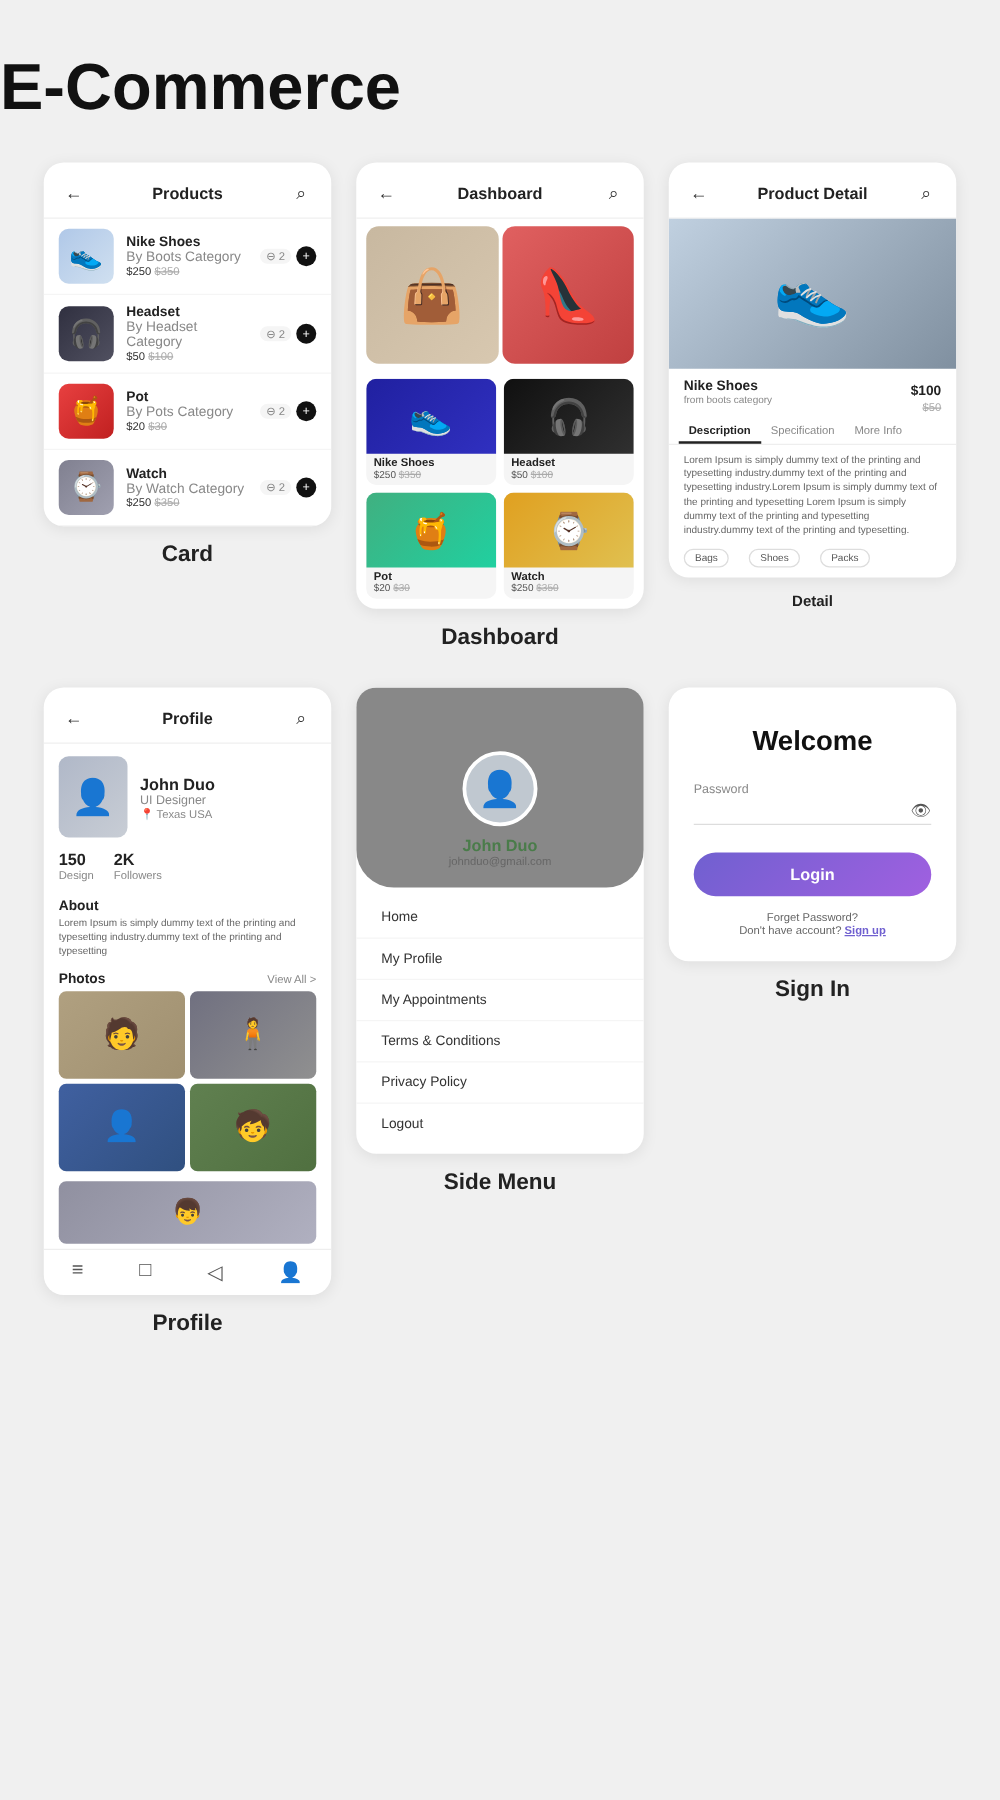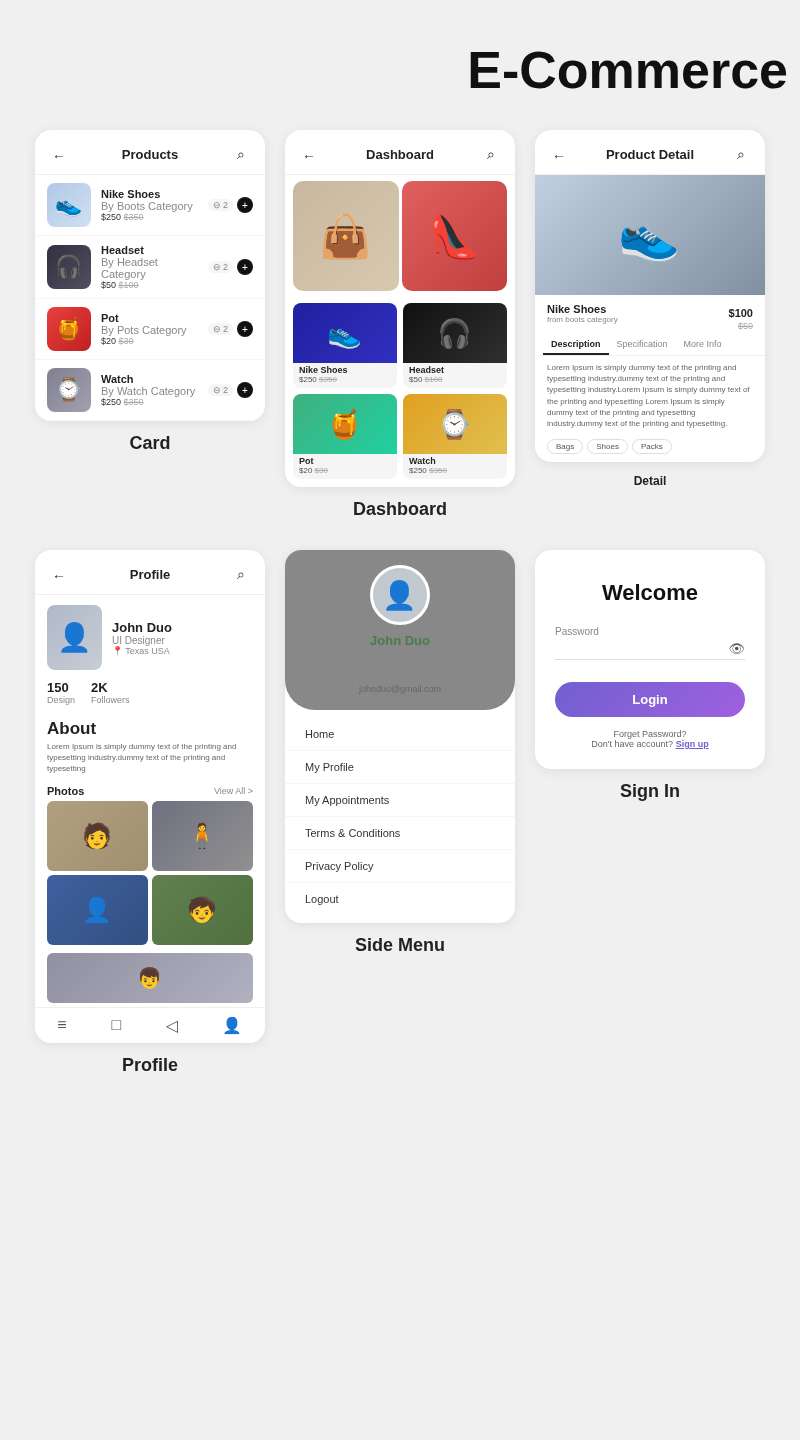--- a/index.html
+++ b/index.html
@@ -137,21 +137,21 @@
       font-weight: 600;
     }
     .detail-desc {
       padding: 6px 12px;
       font-size: 8px;
       color: #666;
       line-height: 1.4;
     }
     .detail-tags {
       display: flex;
-      gap: 4px;
+      gap: 16px;
       padding: 4px 12px 8px;
     }
     .detail-tag {
       font-size: 8px;
       border: 1px solid #ddd;
       border-radius: 10px;
       padding: 2px 8px;
       color: #555;
     }
 
@@ -173,21 +173,21 @@
       justify-content: center;
       font-size: 28px;
       flex-shrink: 0;
     }
     .profile-name { font-size: 13px; font-weight: 700; color: #222; }
     .profile-role { font-size: 10px; color: #888; }
     .profile-location { font-size: 9px; color: #888; display: flex; align-items: center; gap: 2px; }
     .profile-stats { display: flex; gap: 16px; padding: 0 12px 8px; }
     .profile-stat-val { font-size: 13px; font-weight: 700; color: #222; }
     .profile-stat-label { font-size: 9px; color: #888; }
-    .profile-section-title { font-size: 17px; font-weight: 700; padding: 6px 12px 2px; color: #222; }
+    .profile-section-title { font-size: 11px; font-weight: 700; padding: 6px 12px 2px; color: #222; }
     .about-text { font-size: 8px; color: #666; padding: 0 12px 6px; line-height: 1.4; }
     .photos-header { display: flex; justify-content: space-between; align-items: center; padding: 4px 12px; }
     .photos-title { font-size: 11px; font-weight: 700; color: #222; }
     .photos-view-all { font-size: 9px; color: #888; cursor: pointer; }
     .photos-grid { display: grid; grid-template-columns: 1fr 1fr; gap: 4px; padding: 0 12px 8px; }
     .photo-item {
       border-radius: 6px;
       overflow: hidden;
       height: 70px;
       background: #c0c8d0;
@@ -240,21 +240,21 @@
       background: #c0c8d0;
       display: flex;
       align-items: center;
       justify-content: center;
       font-size: 28px;
       margin-bottom: 8px;
       border: 3px solid #fff;
       overflow: hidden;
     }
     .side-user-name { font-size: 13px; font-weight: 700; color: #4a7c4a; }
-    .side-user-email { font-size: 9px; color: #666; margin-top: 36px; }
+    .side-user-email { font-size: 9px; color: #666; }
     .side-menu-items { padding: 8px 0; }
     .side-menu-item {
       padding: 10px 20px;
       font-size: 11px;
       color: #333;
       cursor: pointer;
       border-bottom: 1px solid #f5f5f5;
     }
     .side-menu-item:last-child { border-bottom: none; }
 
@@ -299,21 +299,21 @@
     .signin-forgot { font-size: 9px; color: #666; text-align: center; }
     .signin-signup { font-size: 9px; color: #666; text-align: center; }
     .signin-signup a { color: #7060d0; font-weight: 600; }
 
     
     .thumb-blue { background: linear-gradient(135deg, #b0c8e8, #d0e0f0); }
   </style>
 </head>
 <body>
 
-<div style="text-align:right; padding:40px 12px 10px;">
+<div style="text-align:left; padding:40px 0 10px;">
   <h1 style="font-size:52px;font-weight:800;color:#111;">E-Commerce</h1>
 </div>
 
 <div class="section-row">
 
   <div style="display:flex;flex-direction:column;align-items:center;">
     <div class="ui-card">
       <div class="app-bar">
         <span class="icon-btn">←</span>
         <span class="app-bar-title">Products</span>

